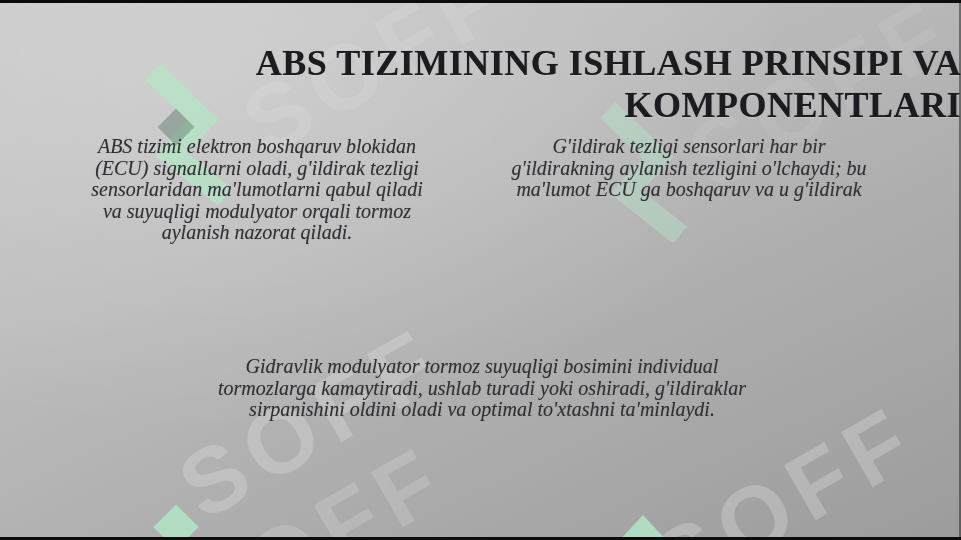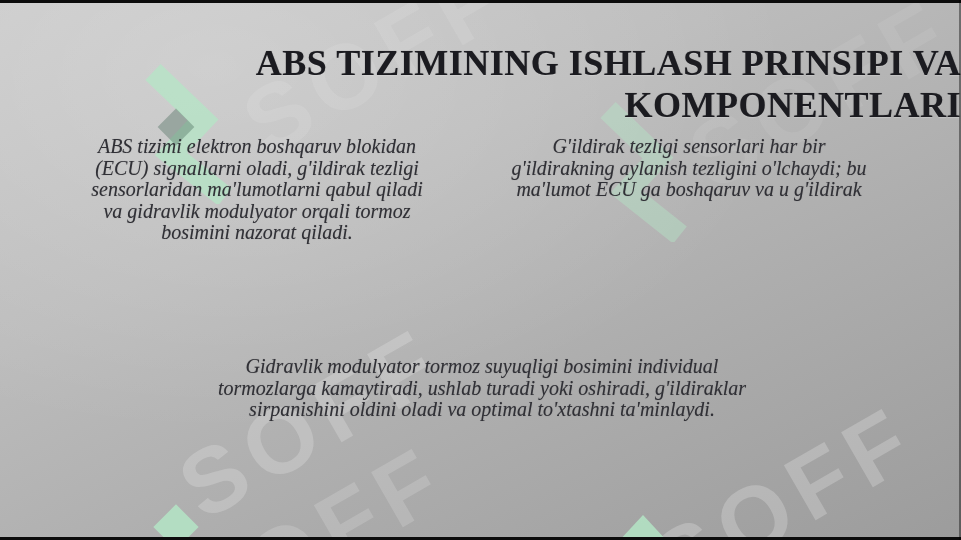--- a/index.html
+++ b/index.html
@@ -94,22 +94,22 @@
   </svg>
   <div class="diamond"></div>
   <div class="tri"></div>
 
   <div class="title">ABS TIZIMINING ISHLASH PRINSIPI VA KOMPONENTLARI</div>
 
   <div class="block block-left">
     <div class="line">ABS tizimi elektron boshqaruv blokidan</div>
     <div class="line">(ECU) signallarni oladi, g'ildirak tezligi</div>
     <div class="line">sensorlaridan ma'lumotlarni qabul qiladi</div>
-    <div class="line">va gidravlik modulyator orqali tormoz</div>
-    <div class="line">bosimini nazorat qiladi.</div>
+    <div class="line">va suyuqligi modulyator orqali tormoz</div>
+    <div class="line">aylanish nazorat qiladi.</div>
   </div>
 
   <div class="block block-right">
     <div class="line">G'ildirak tezligi sensorlari har bir</div>
     <div class="line">g'ildirakning aylanish tezligini o'lchaydi; bu</div>
     <div class="line">ma'lumot ECU ga boshqaruv va u g'ildirak</div>
   </div>
 
   <div class="block block-bottom">
     <div class="line">Gidravlik modulyator tormoz suyuqligi bosimini individual</div>

